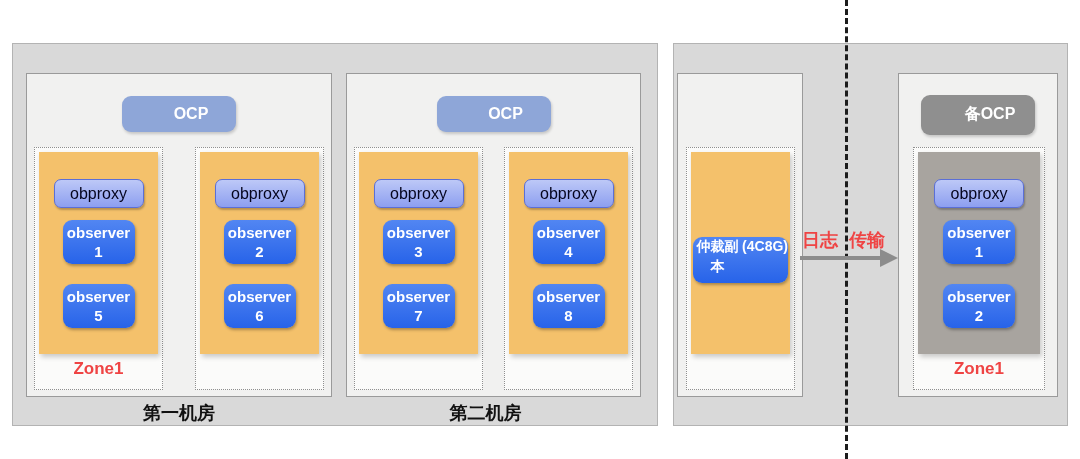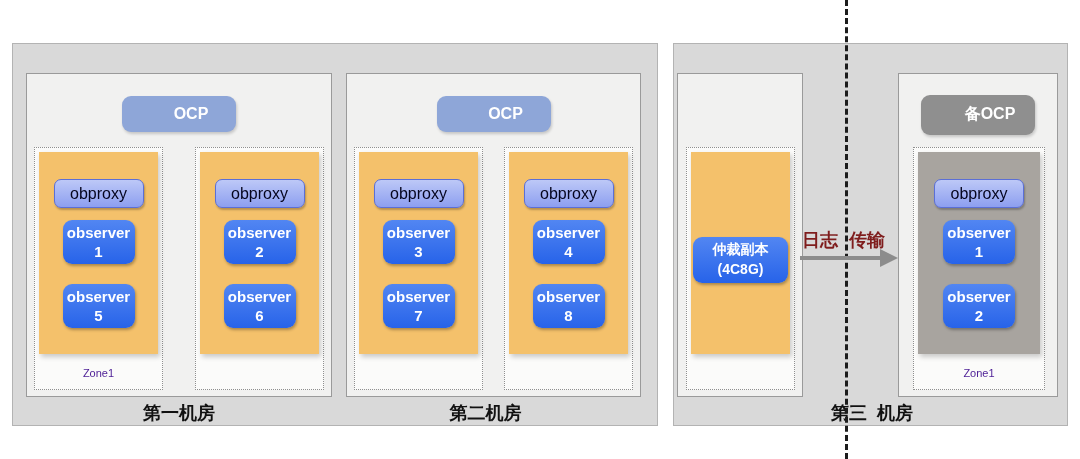--- a/index.html
+++ b/index.html
@@ -34,46 +34,46 @@
   .zones{position:absolute;left:7px;right:7px;top:73px;height:243px;display:flex;justify-content:space-between;}
   .zone{position:relative;width:129px;height:243px;border:1px dotted #8f8f8f;background:#fbfbfa;box-sizing:border-box;}
   .zone5{position:absolute;left:8px;top:73px;width:109px;height:243px;}
   .zone-backup{position:absolute;left:14px;top:73px;width:132px;height:243px;}
 
   .zone-fill{position:absolute;left:4px;right:4px;top:4px;height:202px;display:flex;flex-direction:column;
              align-items:center;box-shadow:2px 3px 5px rgba(0,0,0,0.2);}
   .fill-orange{background:var(--zone-orange,#f4c16b);}
   .fill-gray{background:var(--zone-gray,#a8a49f);}
 
-  .zone-label{position:absolute;bottom:10px;left:0;right:0;text-align:center;font-size:11px;font-weight:normal;color:#4c1d95;}
+  .zone-label{position:absolute;bottom:10px;left:0;right:0;text-align:center;font-size:17px;font-weight:bold;color:#ef4444;}
 
   .obproxy{margin-top:27px;width:90px;height:29px;border-radius:7px;box-sizing:border-box;
            border:1px solid #5b6fd6;background:linear-gradient(#bdc8f7,#8d9ff0);
            font-size:16px;color:#05051e;text-align:center;line-height:27px;
            box-shadow:1px 2px 2px rgba(0,0,0,0.25);}
   .observer{margin-top:12px;width:72px;height:44px;border-radius:9px;
             background:linear-gradient(var(--observer-blue-light,#5286f2),var(--observer-blue,#2763e9));
             color:#fff;font-size:15px;font-weight:bold;text-align:center;
             display:flex;flex-direction:column;justify-content:center;line-height:1.3;
             box-shadow:1px 2px 3px rgba(0,0,0,0.3);}
   .observer + .observer{margin-top:20px;}
   .observer span{display:block;}
 
   .arbiter{margin-top:85px;width:95px;height:46px;border-radius:9px;
            background:linear-gradient(var(--observer-blue-light,#5286f2),var(--observer-blue,#2763e9));
            color:#fff;font-size:14px;font-weight:bold;text-align:center;
-           display:flex;flex-direction:column;justify-content:center;line-height:1.4;
+           display:flex;flex-direction:row;justify-content:center;line-height:1.4;
            box-shadow:1px 2px 3px rgba(0,0,0,0.3);}
   .arbiter span{display:block;}
 
   .dashed-line{position:absolute;left:845px;top:0;height:459px;width:0;
                border-left:3px dashed #1c1c1c;z-index:5;}
 
   .log-label{position:absolute;left:802px;top:228px;display:flex;gap:11px;
-             font-size:18px;font-weight:600;color:#7f1d1d;z-index:6;white-space:nowrap;}
+             font-size:18px;font-weight:600;color:#ef4444;z-index:6;white-space:nowrap;}
 
   .arrow-line{position:absolute;left:800px;top:256px;width:82px;height:4px;
               background:var(--arrow-gray,#8c8c8c);z-index:6;}
   .arrow-head{position:absolute;left:880px;top:249px;width:0;height:0;z-index:6;
               border-left:18px solid var(--arrow-gray,#8c8c8c);
               border-top:9px solid transparent;border-bottom:9px solid transparent;}
 </style>
 </head>
 <body>
 
@@ -181,24 +181,20 @@
           </div>
           <div class="observer">
             <span>observer</span>
             <span>2</span>
           </div>
         </div>
         <div class="zone-label">Zone1</div>
       </div>
     </div>
 
-    <div class="room-label label3">
-      <span>第三</span>
-      <span>机房</span>
-    </div>
   </div>
 
   <div class="dashed-line"></div>
   <div class="log-label">
     <span>日志</span>
     <span>传输</span>
   </div>
   <div class="arrow-line"></div>
   <div class="arrow-head"></div>
 

